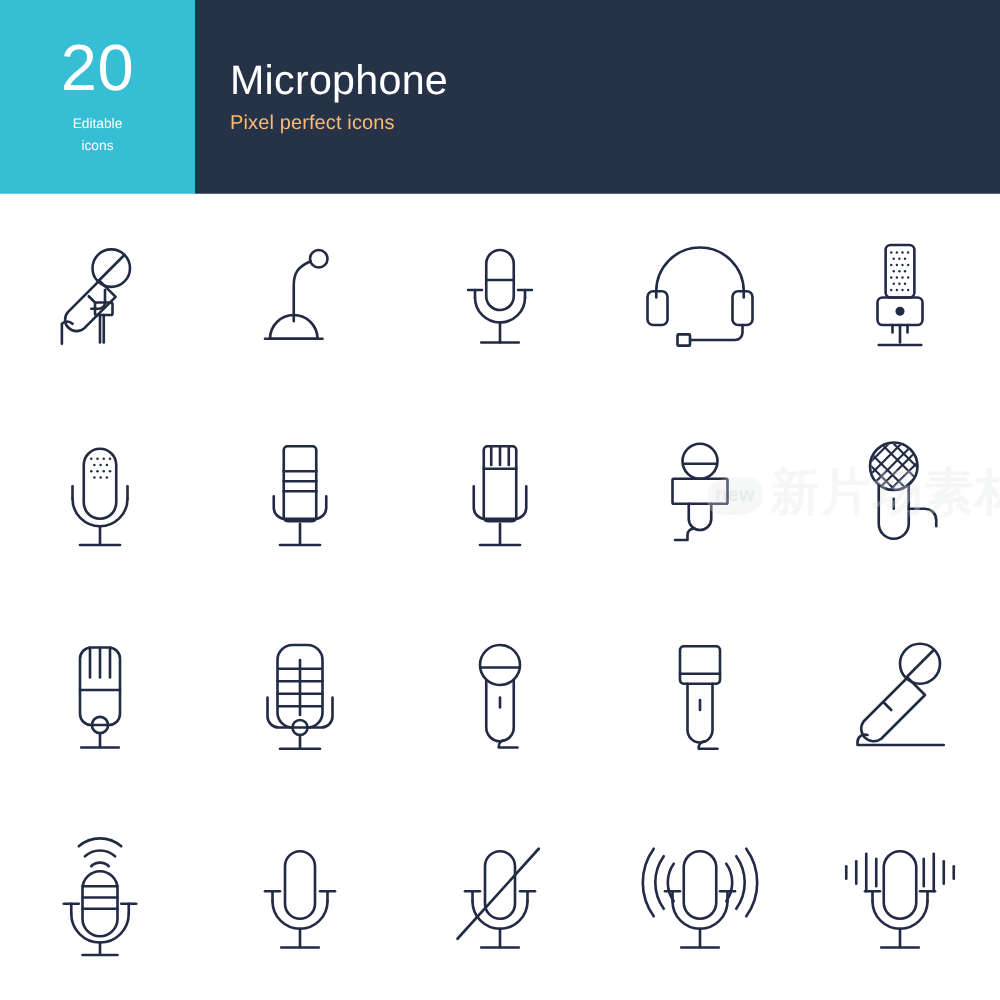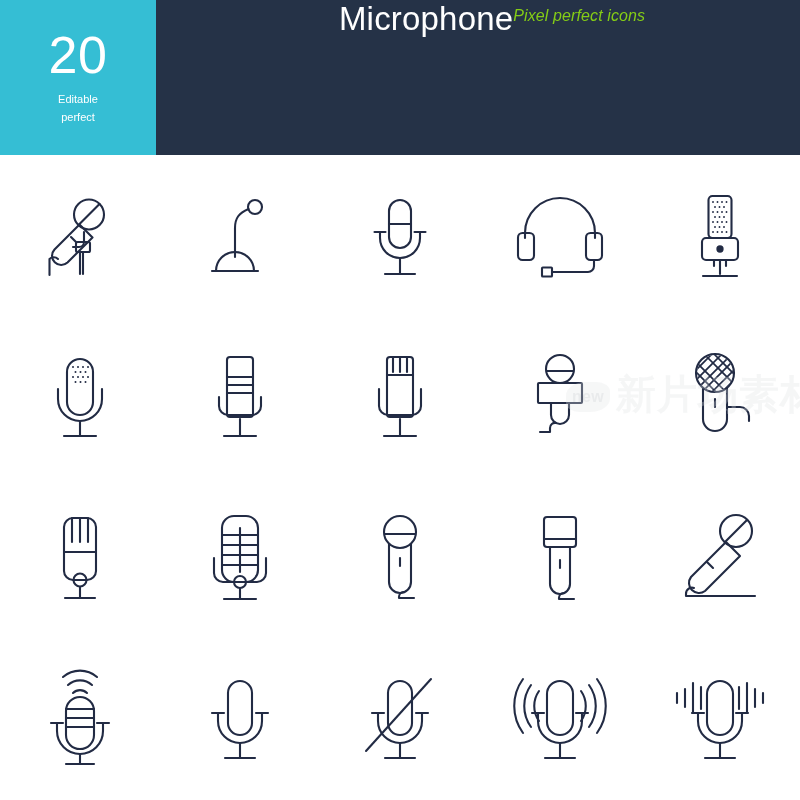--- a/index.html
+++ b/index.html
@@ -44,38 +44,37 @@
     line-height:18px;
     font-weight:400;
     text-align:center;
     color:#ffffff;
   }
   .header-main{
     flex:1;height:155px;
     background:#253247;
     box-sizing:border-box;
     padding-left:28px;
-    display:flex;flex-direction:row;
+    display:flex;flex-direction:column;
     justify-content:center;
   }
   .header-title{
     font-size:33px;
     line-height:38px;
     font-weight:400;
     color:#ffffff;
     letter-spacing:0.2px;
   }
   .header-subtitle{
     font-size:16px;
     line-height:22px;
     font-weight:400;
-    color:#84cc16;
+    color:#fdba74;
     margin-top:5px;
     letter-spacing:0.1px;
-    font-style:italic;
   }
 
   
   .icon-grid{
     position:absolute;
     left:0;top:155px;
     width:800px;height:645px;
     display:grid;
     grid-template-columns:repeat(5,1fr);
     grid-template-rows:repeat(4,1fr);
@@ -138,21 +137,21 @@
 <body>
 
 <div id="page">
 
   <div class="header">
 
     <div class="header-badge">
       <div class="badge-count">20</div>
       <div class="badge-sub">
         <span>Editable</span><br>
-        <span>perfect</span>
+        <span>icons</span>
       </div>
     </div>
 
     <div class="header-main">
       <div class="header-title">Microphone</div>
       <div class="header-subtitle">Pixel perfect icons</div>
     </div>
 
   </div>
 

